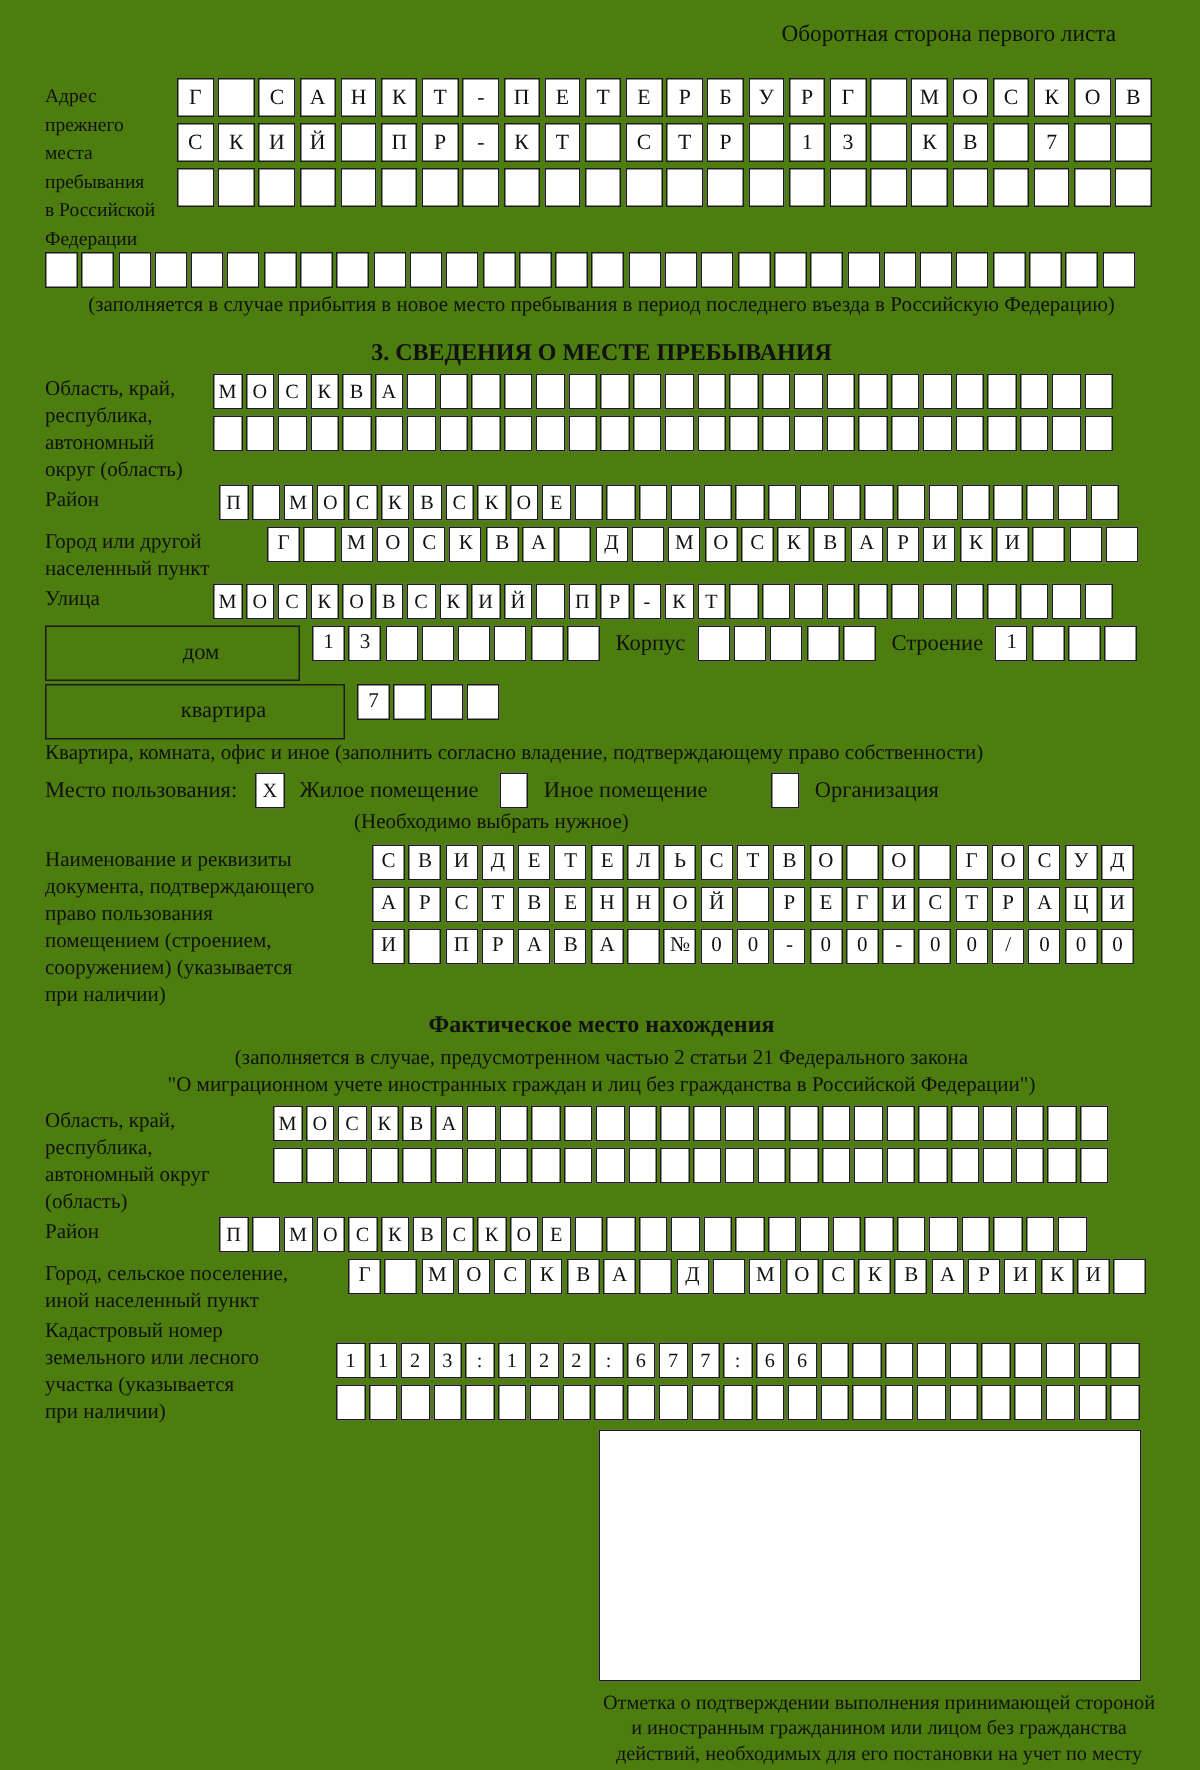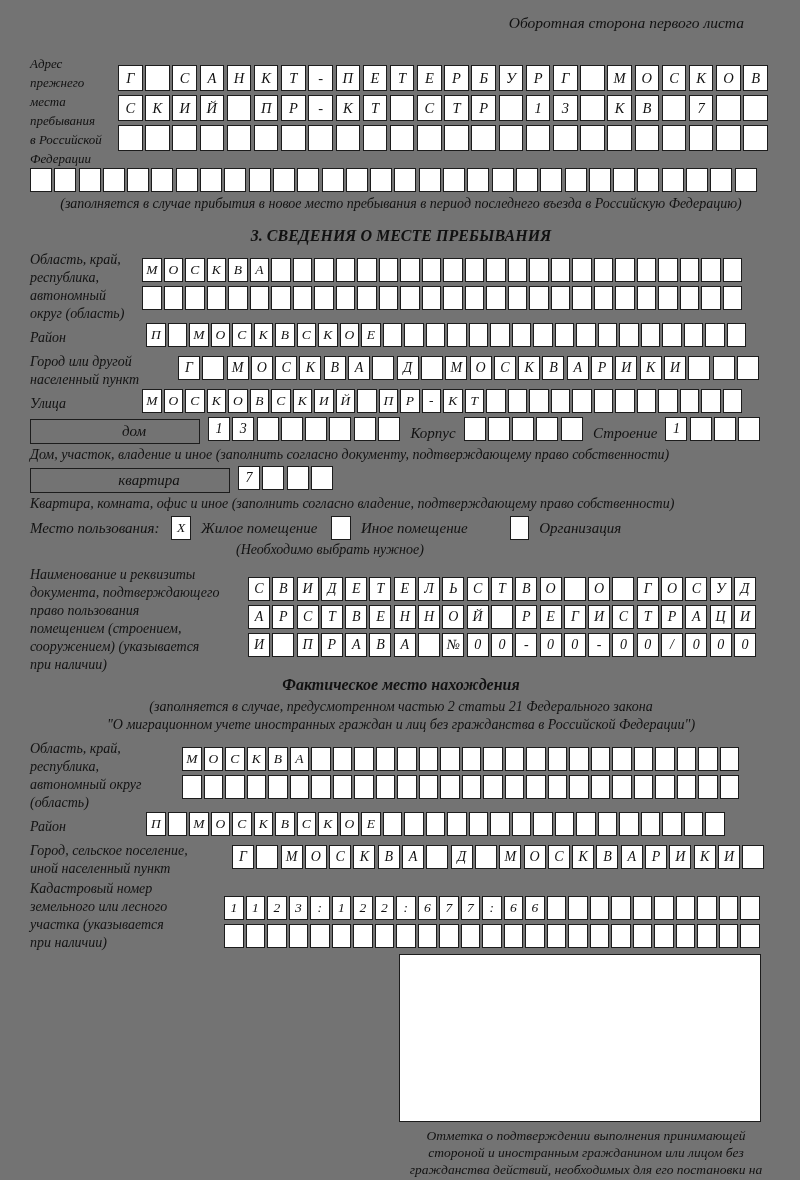--- a/index.html
+++ b/index.html
@@ -1,46 +1,46 @@
 <!DOCTYPE html>
 <html><head>
 <meta charset="utf-8">
 <style>
   * { box-sizing: border-box; margin: 0; padding: 0; }
   html, body { background: #ffffff; }
   .page {
     width: 800px; height: 1180px;
     padding: 14px 28px 0 30px;
-    background: #737373; color: #111;
+    background: #4d7c0f; color: #111;
     font-family: "Liberation Serif", "DejaVu Serif", serif;
-    overflow: hidden; position: relative; font-style: italic;
+    overflow: hidden; position: relative;
   }
   .hdr { text-align: right; font-size: 15.5px; padding-right: 28px; margin-bottom: 20px; }
-  .line { display: flex; align-items: center; }
+  .line { display: flex; align-items: flex-start; }
   .lbl { flex: none; font-size: 14px; line-height: 18px; padding-top: 2px; white-space: pre-line; }
   .lbl-sm { font-size: 13px; line-height: 19px; }
   .w90 { width: 88px; } .w112 { width: 112px; } .w116 { width: 116px; }
   .w148 { width: 148px; } .w152 { width: 152px; } .w194 { width: 194px; }
   .w200 { width: 202px; } .w216 { width: 218px; }
   .rows { display: flex; flex-direction: column; }
   .rows-offset { margin-top: 18px; }
   .boxrow { display: flex; margin-bottom: 4px; }
   .cell {
     flex: none; width: 19.5px; height: 24px; margin-right: 2px;
     border: 1.5px solid #1c1c1c; background: #fff;
     display: flex; align-items: center; justify-content: center;
     font-size: 13.5px; line-height: 1;
   }
   .cell-lg { width: 24.5px; height: 26px; margin-right: 2.7px; font-size: 14.5px; }
   .cell-md { width: 22px; margin-right: 2.3px; font-size: 14px; }
   .note { font-size: 14px; text-align: center; margin-bottom: 15px; }
   .note-left { font-size: 14px; text-align: left; margin-bottom: 3px; }
   .sec-title { font-size: 16px; font-weight: bold; text-align: center; margin-bottom: 4px; }
   .widebox {
-    flex: none; height: 25px; border: 1.5px solid #1c1c1c;
+    flex: none; height: 37px; border: 1.5px solid #1c1c1c;
     display: flex; align-items: center; justify-content: center; font-size: 15px; padding-left: 38px;
   }
   .wb-house { width: 170px; margin-right: 8px; }
   .wb-apt { width: 200px; margin-right: 8px; }
   .inlbl { flex: none; font-size: 15px; padding-top: 4px; margin: 0 8px 0 8px; }
   .stay { align-items: center; margin-bottom: 2px; margin-top: 2px; }
   .stay .optlbl { flex: none; font-size: 15px; margin: 0 14px 0 10px; }
   .stay .mainlbl { flex: none; font-size: 15px; margin-right: 12px; }
   .stay .org-gap { margin-left: 28px; }
   .cb { margin-right: 0; }
@@ -371,21 +371,20 @@
         <span class="cell cell-md"></span>
       </div>
     <div class="inlbl">Строение</div>
     <div class="boxrow">
         <span class="cell cell-md">1</span>
         <span class="cell cell-md"></span>
         <span class="cell cell-md"></span>
         <span class="cell cell-md"></span>
       </div>
   </div>
-  <div class="note-left">Дом, участок, владение и иное (заполнить согласно документу, подтверждающему право собственности)</div>
 
   <div class="line mb2">
     <div class="widebox wb-apt">
       <span>квартира</span>
     </div>
     <div class="boxrow">
         <span class="cell cell-md">7</span>
         <span class="cell cell-md"></span>
         <span class="cell cell-md"></span>
         <span class="cell cell-md"></span>

